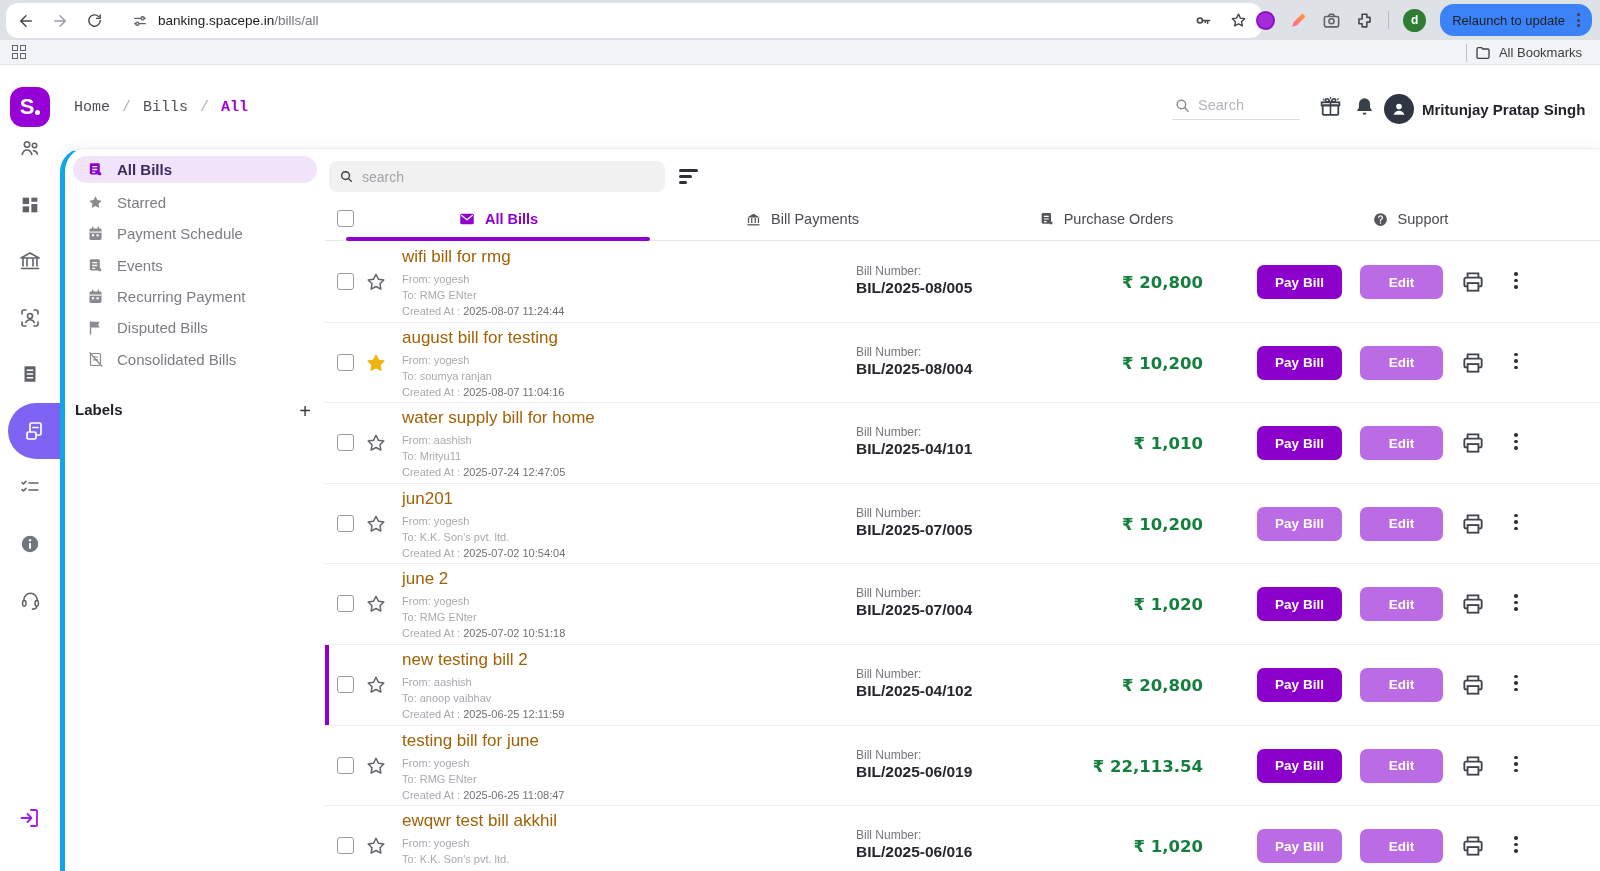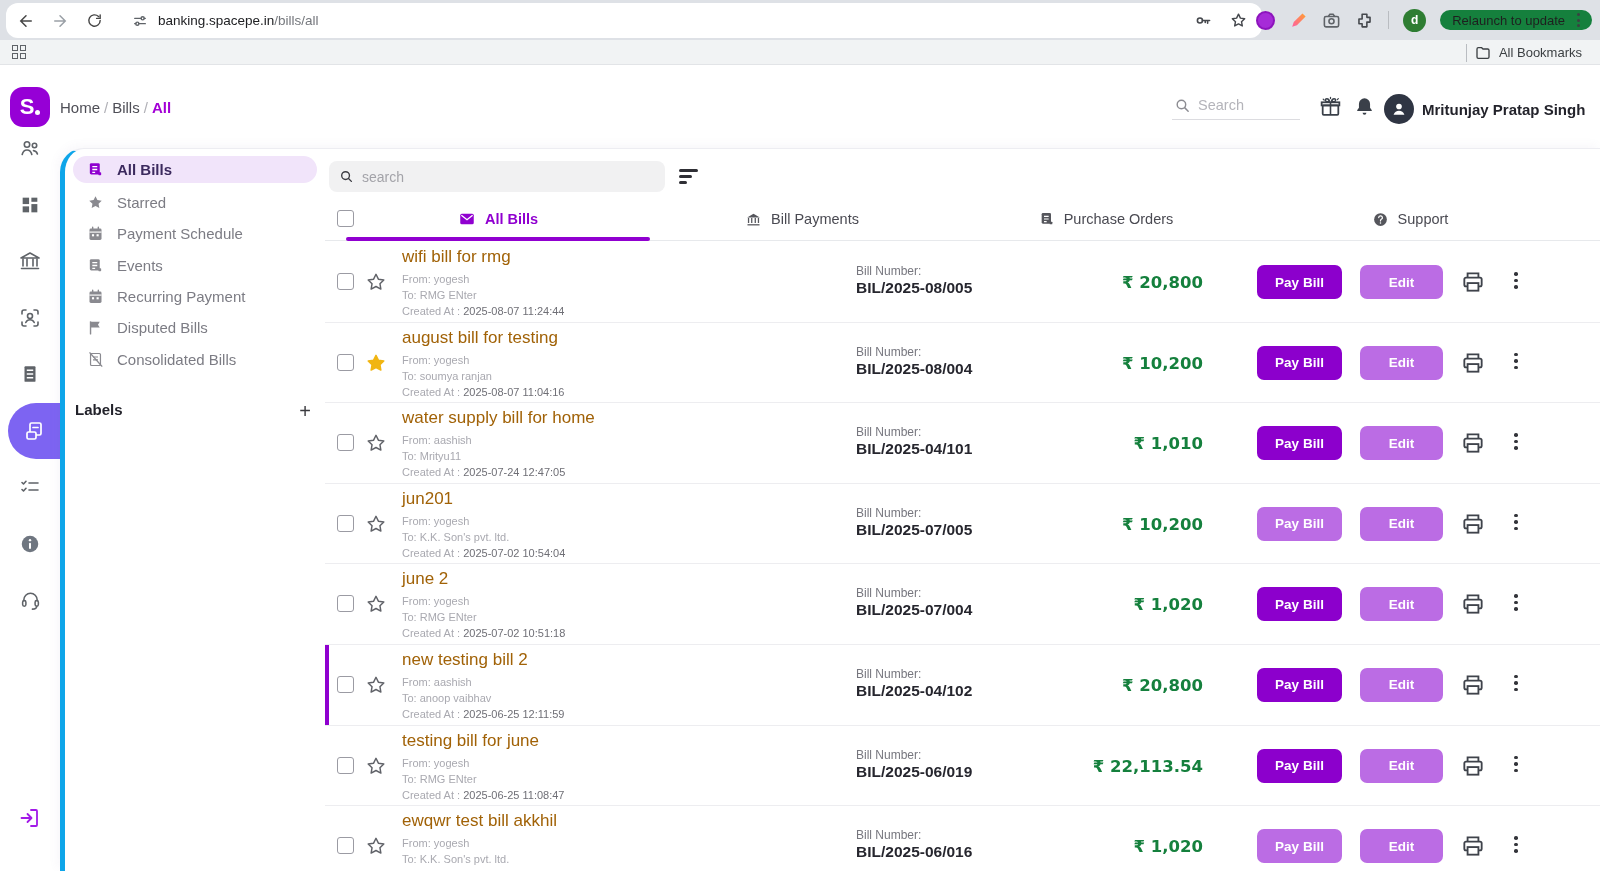--- a/index.html
+++ b/index.html
@@ -12,33 +12,33 @@
   .nav-btn { width:28px; height:28px; display:flex; align-items:center; justify-content:center; color:#474747; font-size:17px; margin-left:6px; cursor:pointer; }
   .nav-btn.disabled { color:#a6aab0; }
   .tune-icon { margin-left:24px; color:#5f6368; display:flex; }
   .url-text { margin-left:10px; font-size:13.5px; color:#202124; white-space:nowrap; }
   .url-text .path { color:#74777c; }
   .capsule-right { position:absolute; right:14px; top:0; height:35px; display:flex; align-items:center; gap:16px; color:#45484d; }
   .chrome-right { position:absolute; right:8px; top:0; height:40px; display:flex; align-items:center; gap:14px; }
   .ext-dot { width:19px; height:19px; border-radius:50%; background:#a62bd8; border:2px solid #8d14bd; }
   .vsep { width:1px; height:18px; background:#b9bcc1; }
   .profile-chip { width:23px; height:23px; border-radius:50%; background:#2e7d32; color:#fff; font-size:12px; font-weight:bold; display:flex; align-items:center; justify-content:center; }
-  .relaunch-pill { height:20px; background:#15803d; border-radius:14px; display:flex; align-items:center; padding:0 6px 0 12px; font-size:13px; color:#1f1f1f; gap:6px; cursor:pointer; }
+  .relaunch-pill { height:32px; background:#3b82f6; border-radius:14px; display:flex; align-items:center; padding:0 6px 0 12px; font-size:13px; color:#1f1f1f; gap:6px; cursor:pointer; }
   .kebab-sm { display:inline-flex; flex-direction:column; gap:2.5px; padding:4px 6px; }
   .kebab-sm i { width:3px; height:3px; border-radius:50%; background:#3c4043; }
   .bookmarks-row { position:absolute; left:0; top:40px; width:1600px; height:25px; background:#f1f3f4; border-bottom:1px solid #e2e4e7; }
   .apps-grid { position:absolute; left:12px; top:5px; display:grid; grid-template-columns:6px 6px; grid-gap:2px; cursor:pointer; }
   .apps-grid i { width:6px; height:6px; border:1.6px solid #5f6368; }
   .bm-right { position:absolute; right:18px; top:0; height:25px; display:flex; align-items:center; gap:8px; font-size:13px; color:#3c4043; cursor:pointer; }
 
   
   .app { position:absolute; left:0; top:65px; width:1600px; height:806px; background:#fff; }
   .logo { position:absolute; left:10px; top:22px; width:40px; height:40px; border-radius:13px; background:#9600d6; color:#fff; font-weight:bold; font-size:22px; display:flex; align-items:center; justify-content:center; }
   .logo .dot { width:5px; height:5px; background:#fff; border-radius:50%; margin:10px 0 0 1px; }
-  .breadcrumb { position:absolute; left:60px; top:34px; font-size:15px; color:#4f4f57; display:flex; gap:4px; }
+  .breadcrumb { position:absolute; left:74px; top:34px; font-size:15px; color:#4f4f57; display:flex; gap:12px;font-family:Liberation Mono, monospace; }
   .breadcrumb .sep { color:#b0b0b6; }
   .breadcrumb .crumb { cursor:pointer; }
   .breadcrumb .current { color:#a300d6; font-weight:bold; }
   .hdr-search { position:absolute; left:1172px; top:30px; width:128px; }
   .hdr-search input { width:100%; border:none; outline:none; border-bottom:1px solid #dcdce0; font-size:14.5px; padding:2px 0 6px 26px; color:#444; background:transparent; font-family:"Liberation Sans",sans-serif; }
   .hdr-search input::placeholder { color:#b4b4ba; }
   .hdr-search .mag { position:absolute; left:2px; top:2px; color:#8c8c92; }
   .hdr-ico { position:absolute; top:30px; cursor:pointer; color:#3a4049; }
   .avatar-circle { position:absolute; left:1384px; top:29px; width:30px; height:30px; border-radius:50%; background:#2f3543; display:flex; align-items:center; justify-content:center; }
   .user-name { position:absolute; left:1422px; top:36px; font-size:15px; font-weight:bold; color:#23232b; }

